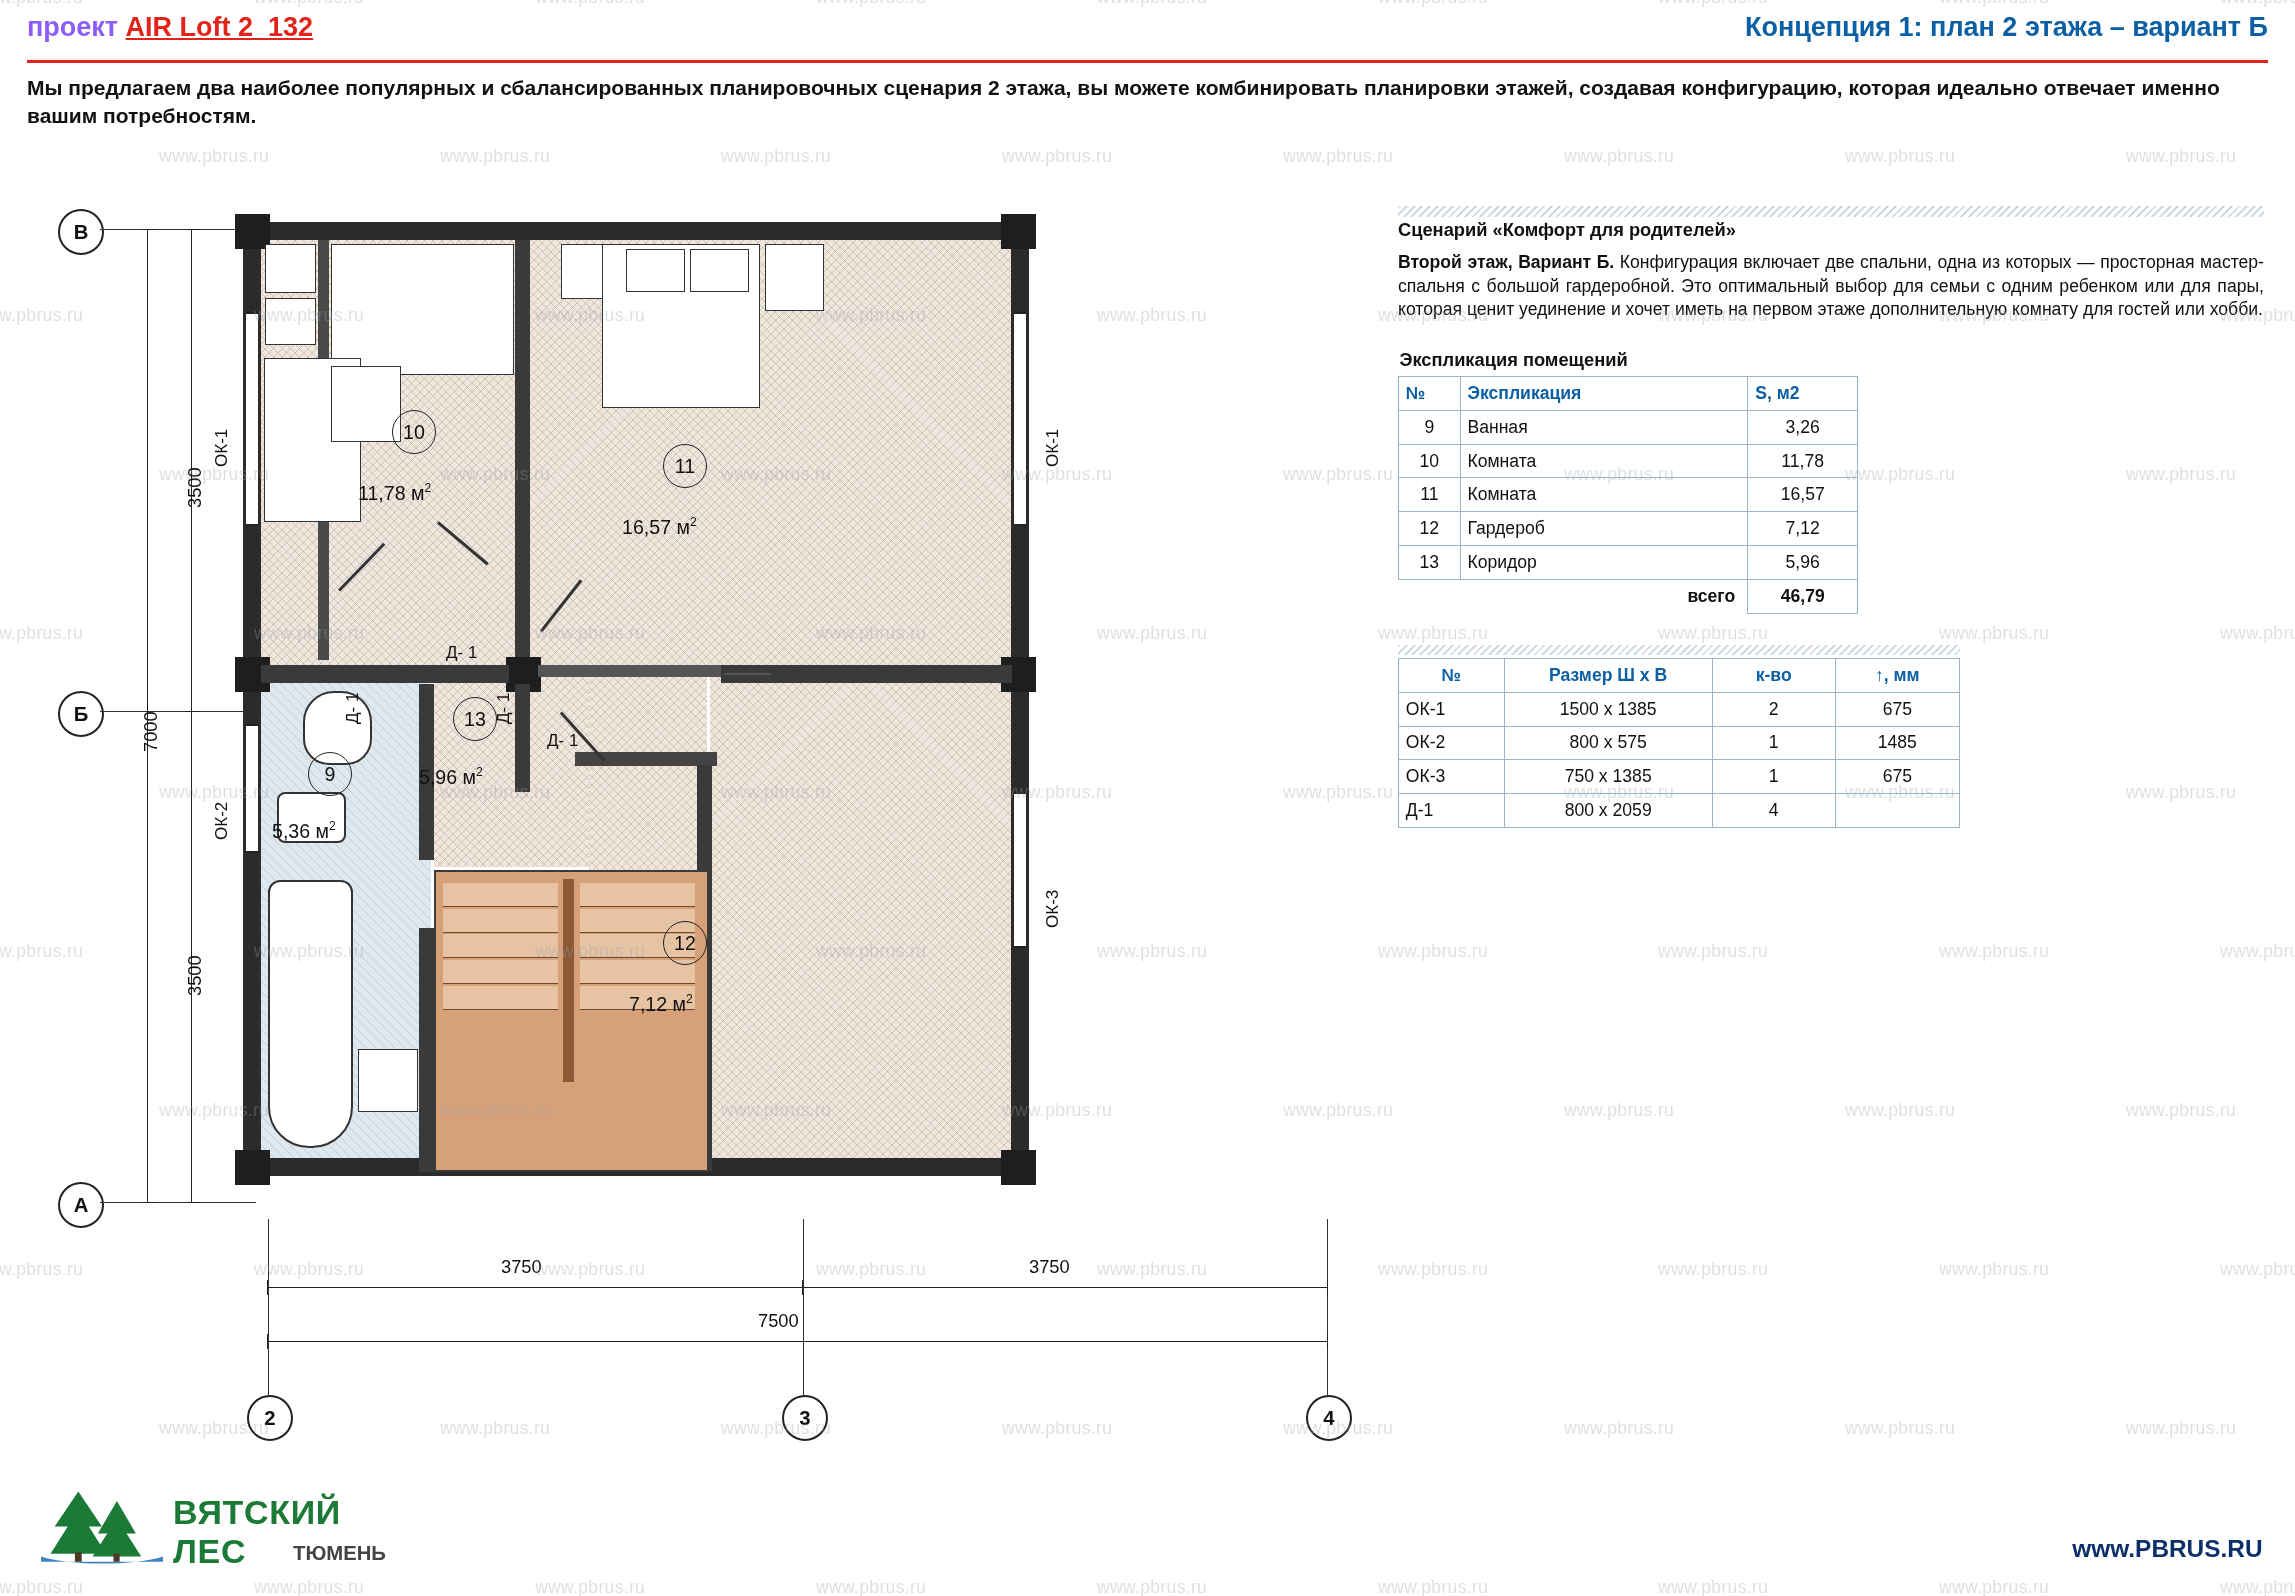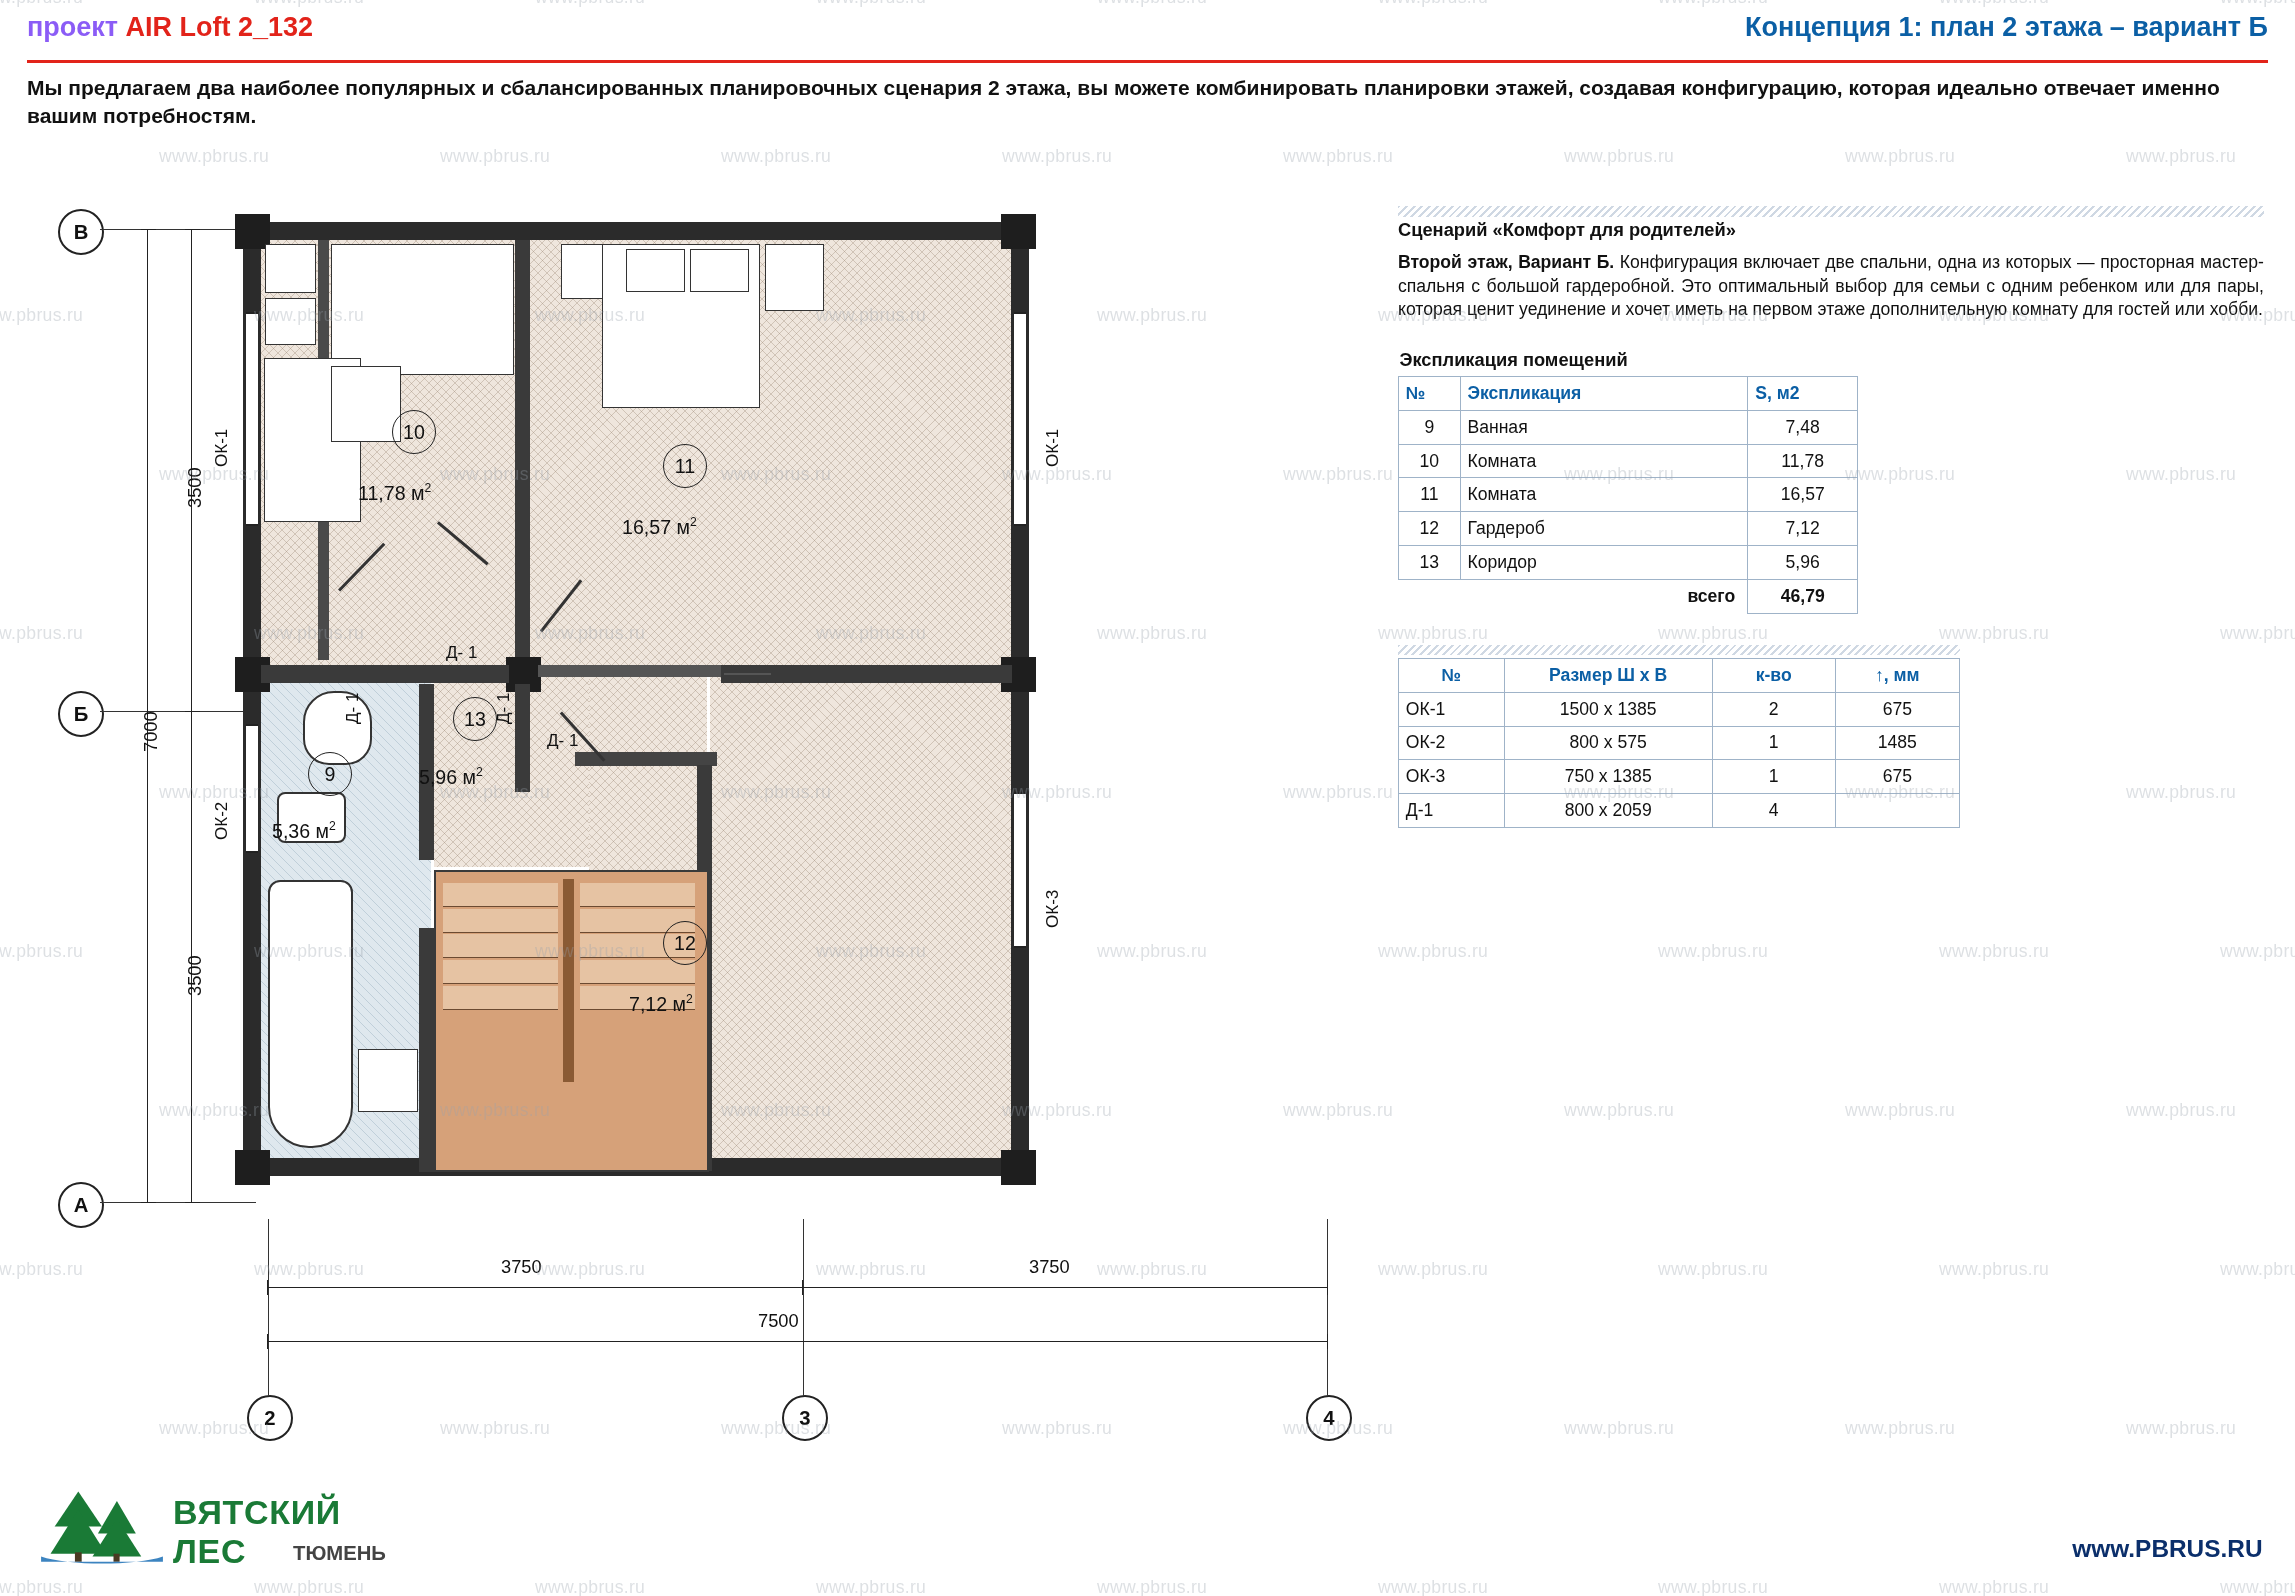--- a/index.html
+++ b/index.html
@@ -12,21 +12,21 @@
     color:#111;
   }
   
   .wm-layer{position:absolute;inset:0;pointer-events:none;z-index:40;}
   .wm{position:absolute;color:#9aa3ad;opacity:.33;font-size:17.6px;white-space:nowrap;
       font-family:"Liberation Sans",sans-serif;letter-spacing:0.3px;}
   
   .hdr{position:absolute;left:27px;top:12.2px;width:2241px;height:45px;}
   .hdr-left{position:absolute;left:0;top:0;font-size:27px;font-weight:bold;}
   .hdr-left .black{color:#8b5cf6;}
-  .hdr-left .red{color:#e2231a;}
+  .hdr-left .red{color:#e2231a;text-decoration:underline;}
   .hdr-right{position:absolute;right:0;top:0;font-size:27px;font-weight:bold;color:#0b5fa5;}
   .hdr-rule{position:absolute;left:27px;top:60px;width:2241px;height:3.4px;background:#e2231a;}
   .intro{position:absolute;left:27px;top:74px;width:2234px;font-size:21px;line-height:1.33;color:#111;font-weight:bold;}
   
   .rcol{position:absolute;left:1398px;top:206px;width:866px;}
   .scen-title{font-size:18.3px;font-weight:bold;color:#111;margin-bottom:9.5px;}
   .scen-text{font-size:17.6px;line-height:1.34;text-align:justify;color:#111;}
   .scen-text b{font-weight:bold;}
   .tbl-title{font-size:18.3px;font-weight:bold;margin:0 0 5.4px 1.4px;}
   table{border-collapse:collapse;font-size:17.6px;}
@@ -101,21 +101,21 @@
       <tr>
         <th>№</th>
         <th>Экспликация</th>
         <th>S, м2</th>
       </tr>
     </thead>
     <tbody>
       <tr>
         <td class="num">9</td>
         <td>Ванная</td>
-        <td class="val">7,48</td>
+        <td class="val">3,26</td>
       </tr>
       <tr>
         <td class="num">10</td>
         <td>Комната</td>
         <td class="val">11,78</td>
       </tr>
       <tr>
         <td class="num">11</td>
         <td>Комната</td>
         <td class="val">16,57</td>

